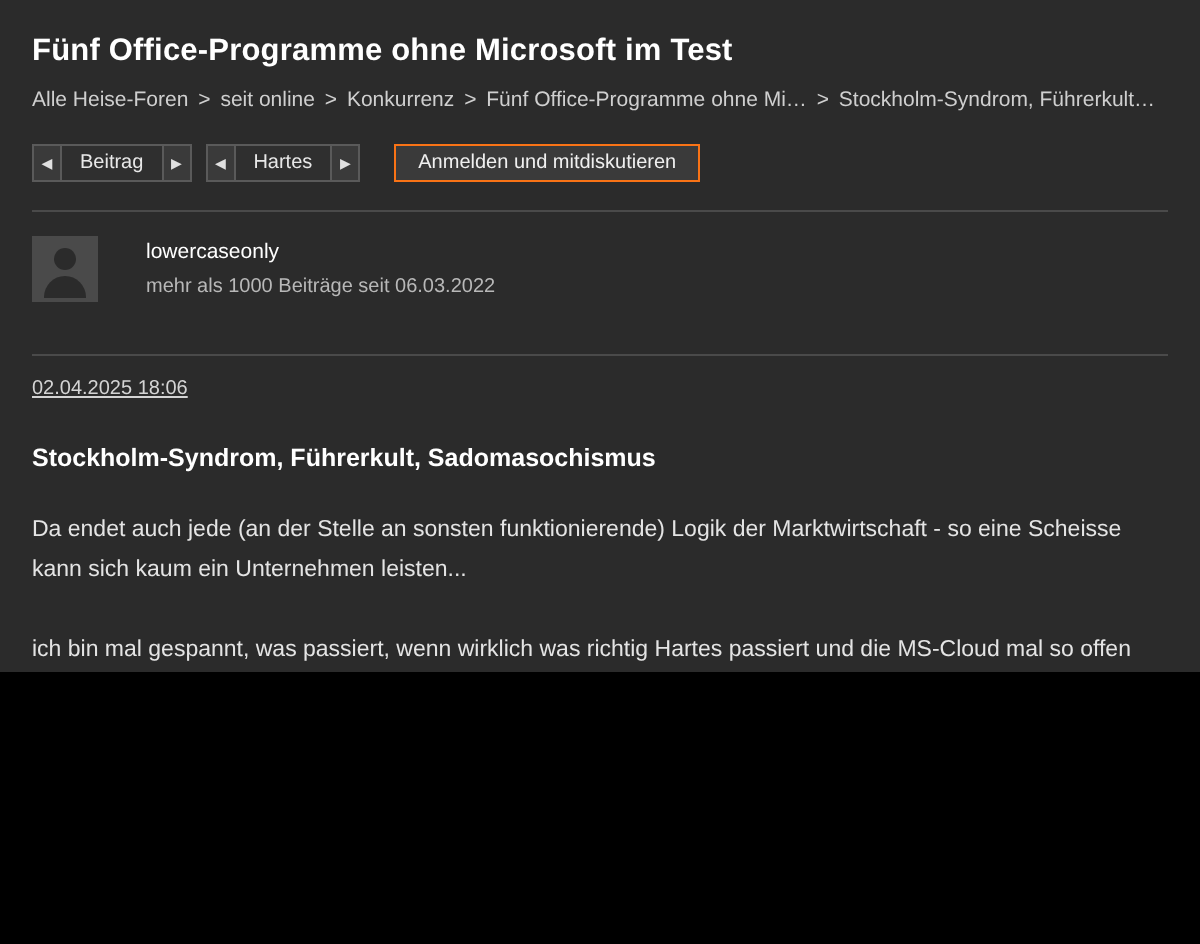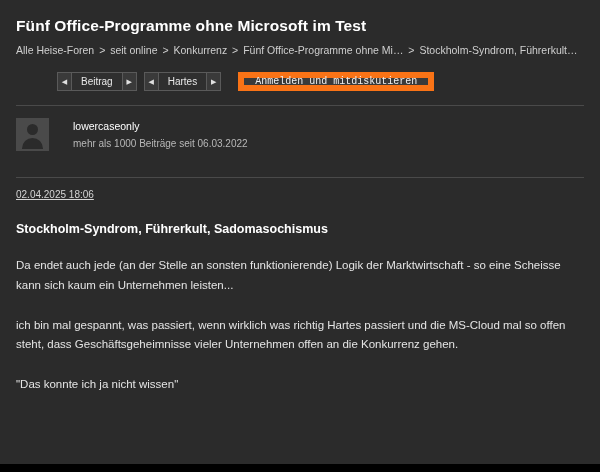--- a/index.html
+++ b/index.html
@@ -5,21 +5,21 @@
   html, body {
     margin: 0;
     padding: 0;
     background: #000000;
   }
   body {
     font-family: "Liberation Sans", sans-serif;
   }
   .page {
     width: 600px;
-    height: 464px;
+    height: 336px;
     background: #2b2b2b;
     box-sizing: border-box;
     padding: 0 16px;
     overflow: hidden;
     position: relative;
     color: #e8e8e8;
   }
   .title {
     font-size: 15.5px;
     font-weight: bold;
@@ -40,21 +40,20 @@
   }
   .breadcrumb a {
     color: #cfcfcf;
     text-decoration: none;
   }
   .toolbar {
     display: flex;
     align-items: center;
     gap: 7px;
     margin-top: 16px;
-    margin-left: 41px;
   }
   .navgroup {
     display: flex;
     align-items: stretch;
     border: 1px solid #5a5a5a;
     background: #3a3a3a;
     height: 19px;
     box-sizing: border-box;
   }
   .navgroup .arrow {
@@ -76,29 +75,28 @@
     font-size: 10px;
     color: #e8e8e8;
     padding: 0 9px;
     display: flex;
     align-items: center;
     background: #2f2f2f;
   }
   .btn-primary {
     height: 19px;
     box-sizing: border-box;
-    border: 6px solid #f97316;
+    border: 1px solid #f97316;
     background: #3a3a3a;
     color: #f0f0f0;
     font-size: 10px;
     padding: 0 11px;
     display: flex;
     align-items: center;
     margin-left: 10px;
-    font-family: Liberation Mono, monospace;
   }
   .divider {
     height: 1px;
     background: #4a4a4a;
     margin-top: 14px;
   }
   .author-row {
     display: flex;
     align-items: flex-start;
     gap: 24px;

